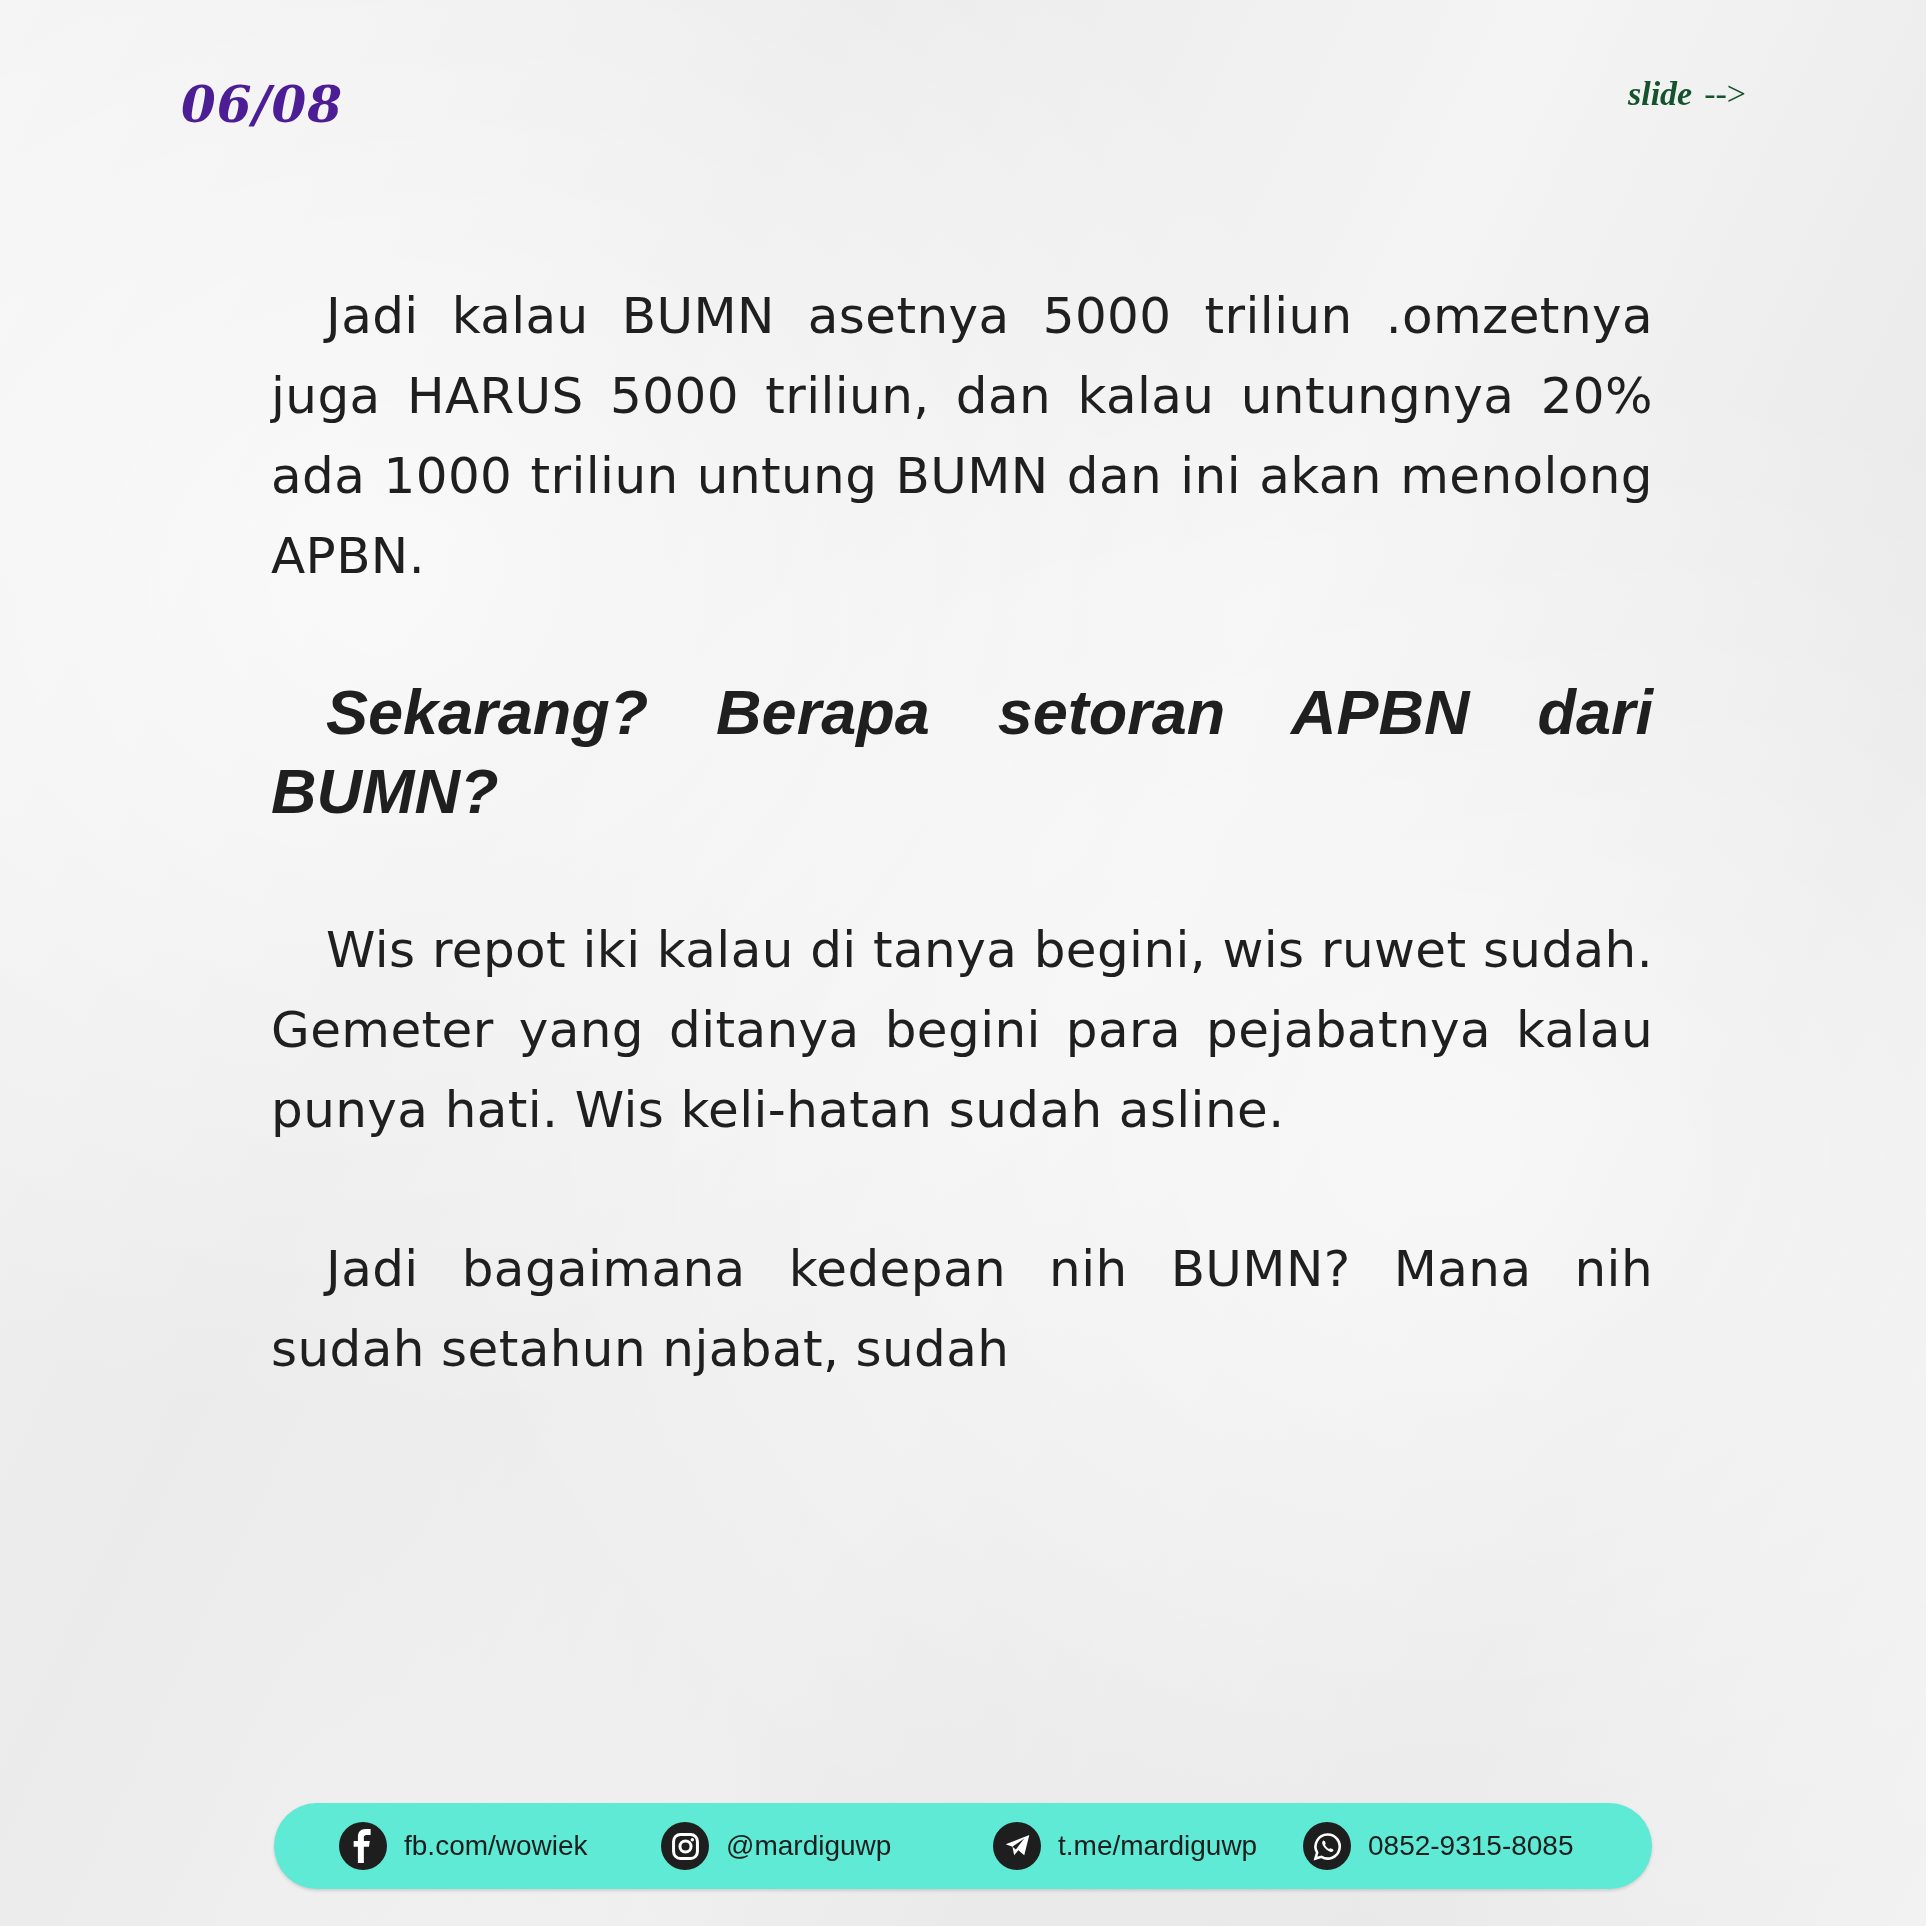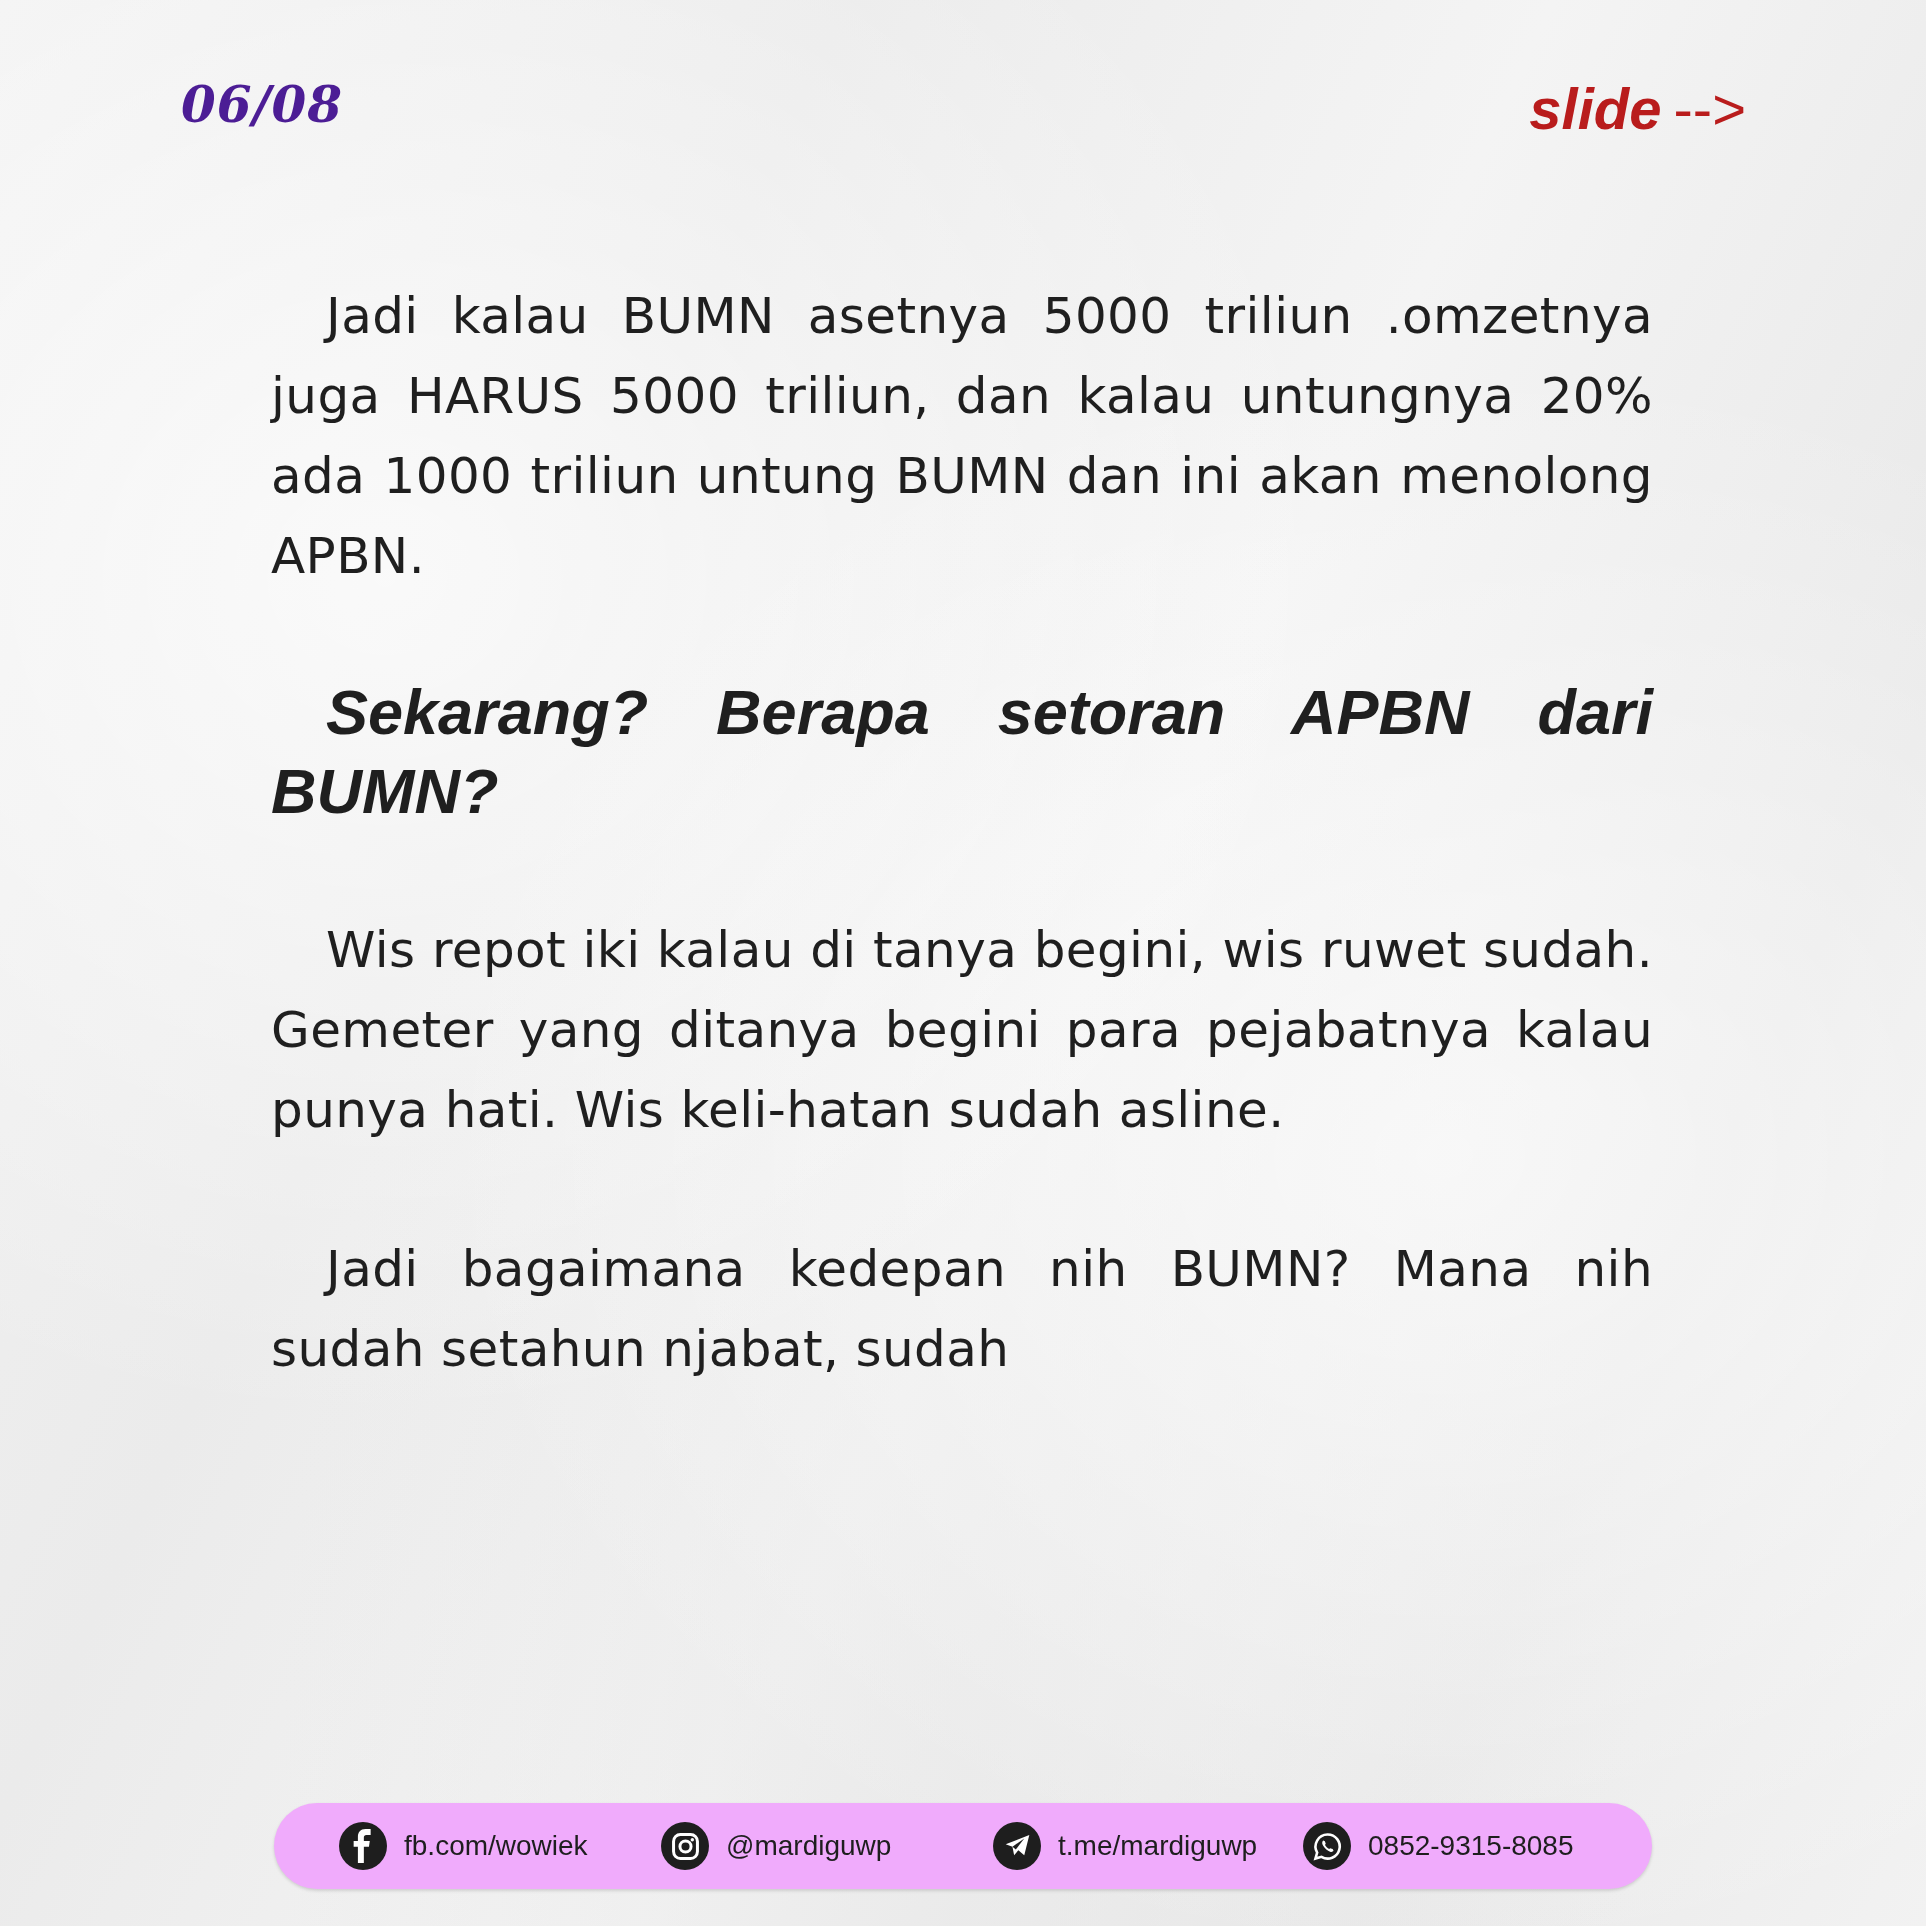--- a/index.html
+++ b/index.html
@@ -13,22 +13,22 @@
       linear-gradient(115deg, #f3f3f3 0%, #ebebeb 30%, #f4f4f4 55%, #e9e9e9 80%, #f2f2f2 100%);
     color: #1f1f1f;
   }
   .page-num {
     position: absolute; left: 181px; top: 75px;
     font-family: "DejaVu Serif", serif; font-style: italic; font-weight: bold;
     font-size: 50px; letter-spacing: 0.9px; color: #4c1d95;
   }
   .slide-hint {
     position: absolute; right: 180px; top: 75px;
-    font-family: Liberation Sans, sans-serif; font-style: italic;
-    font-size: 58px; color: #b91c1c;
+    font-family: Liberation Serif, serif; font-style: italic;
+    font-size: 34px; color: #14532d;
   }
   .slide-hint .word { font-weight: bold; }
   .slide-hint .arrow { font-style: normal; font-weight: normal; margin-left: 12px; }
   .content {
     position: absolute; left: 271px; top: 197px; width: 1382px;
   }
   .para {
     text-align: justify; text-align-last: left;
     text-indent: 55px; margin: 0;
   }
@@ -40,21 +40,21 @@
     font-family: "DejaVu Sans", sans-serif; font-weight: normal;
     font-size: 50px; line-height: 80px; letter-spacing: 0.4px;
   }
   .p1 { margin-top: 0; }
   .p2 { margin-top: 79px; }
   .p3 { margin-top: 77px; }
   .p4 { margin-top: 79px; }
   .p5 { margin-top: 79px; }
   .footer {
     position: absolute; left: 274px; top: 1803px; width: 1378px; height: 86px;
-    background: #f0abfc; border-radius: 43px;
+    background: #5eead4; border-radius: 43px;
     box-shadow: 0 1.7px 3.4px rgba(0,0,0,0.15);
     display: flex; align-items: center;
     font-family: "Liberation Sans", sans-serif; font-size: 28px; color: #1e1e1e;
   }
   .social { display: flex; align-items: center; position: absolute; top: 19px; }
   .social .icon {
     width: 48px; height: 48px; border-radius: 50%; background: #1e1e1e;
     display: flex; align-items: center; justify-content: center; margin-right: 17px;
   }
   .social .label { white-space: nowrap; font-weight: 500; }

